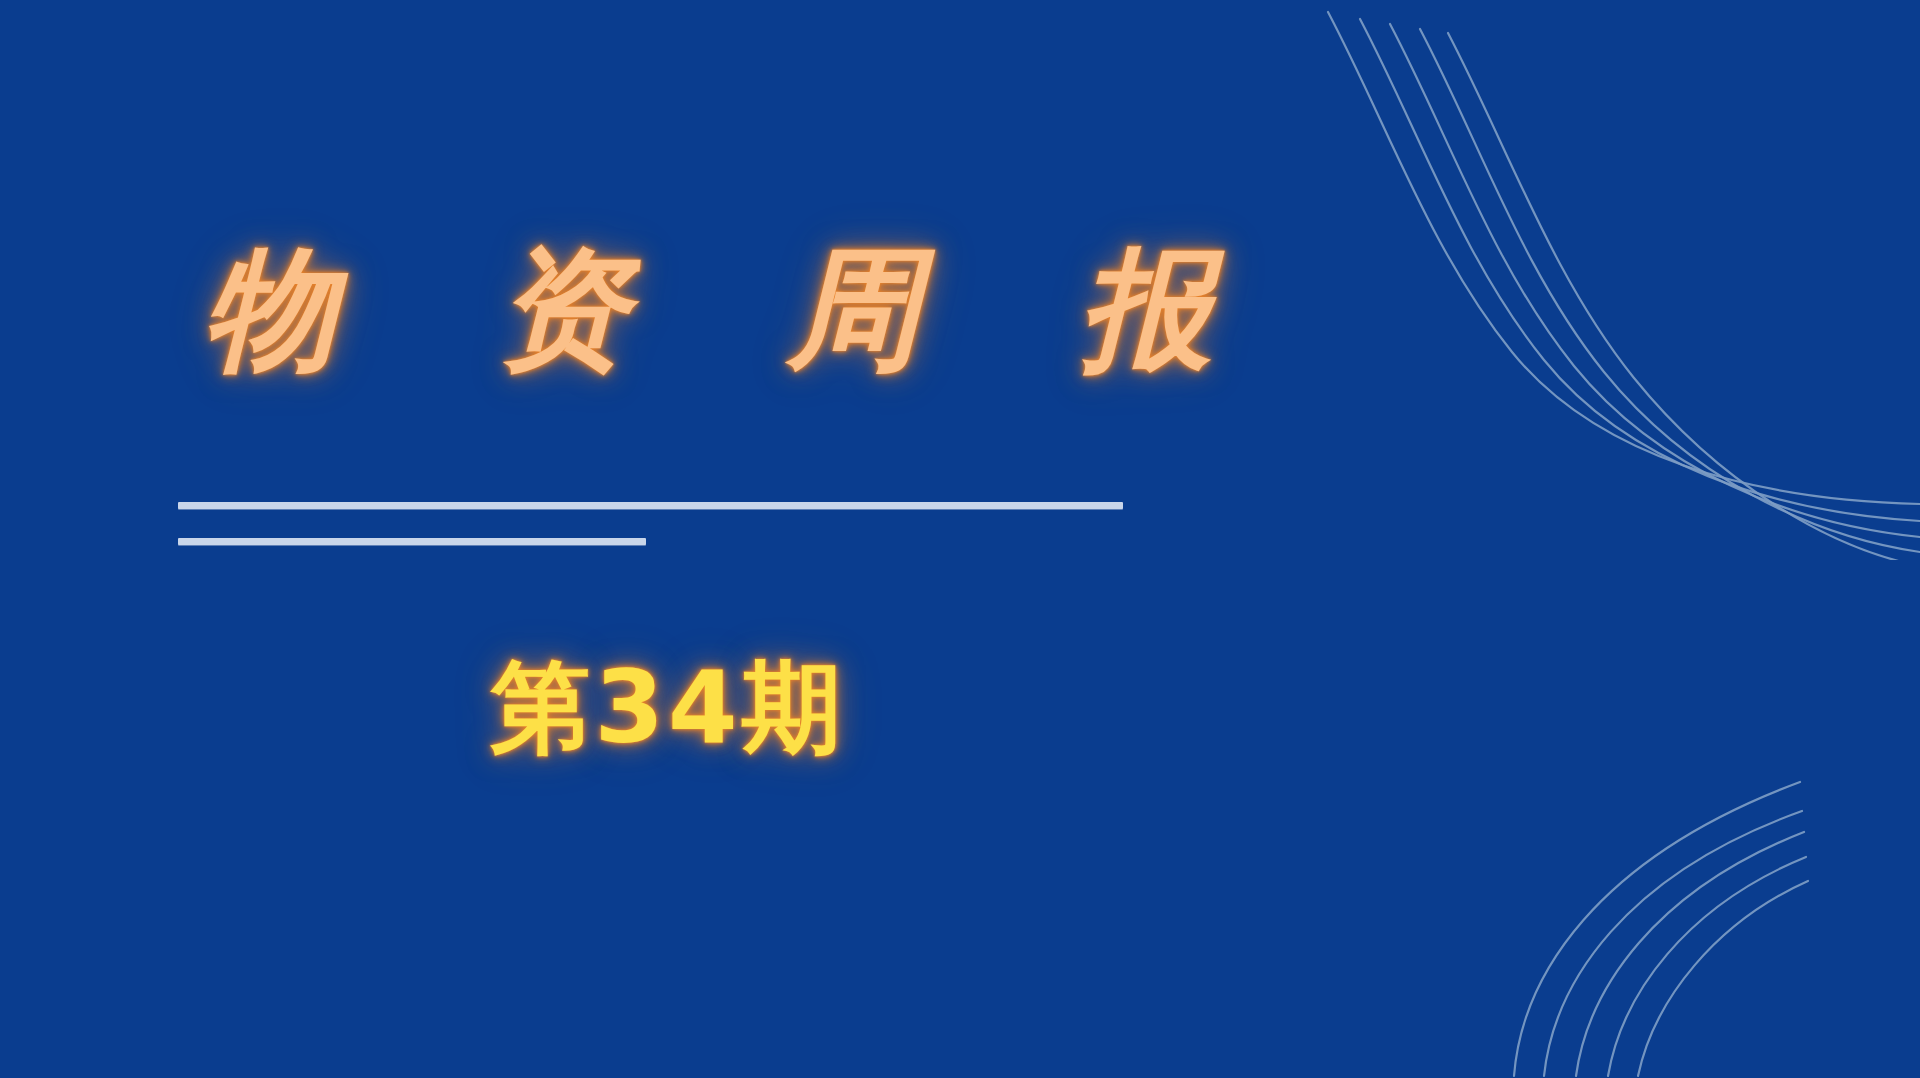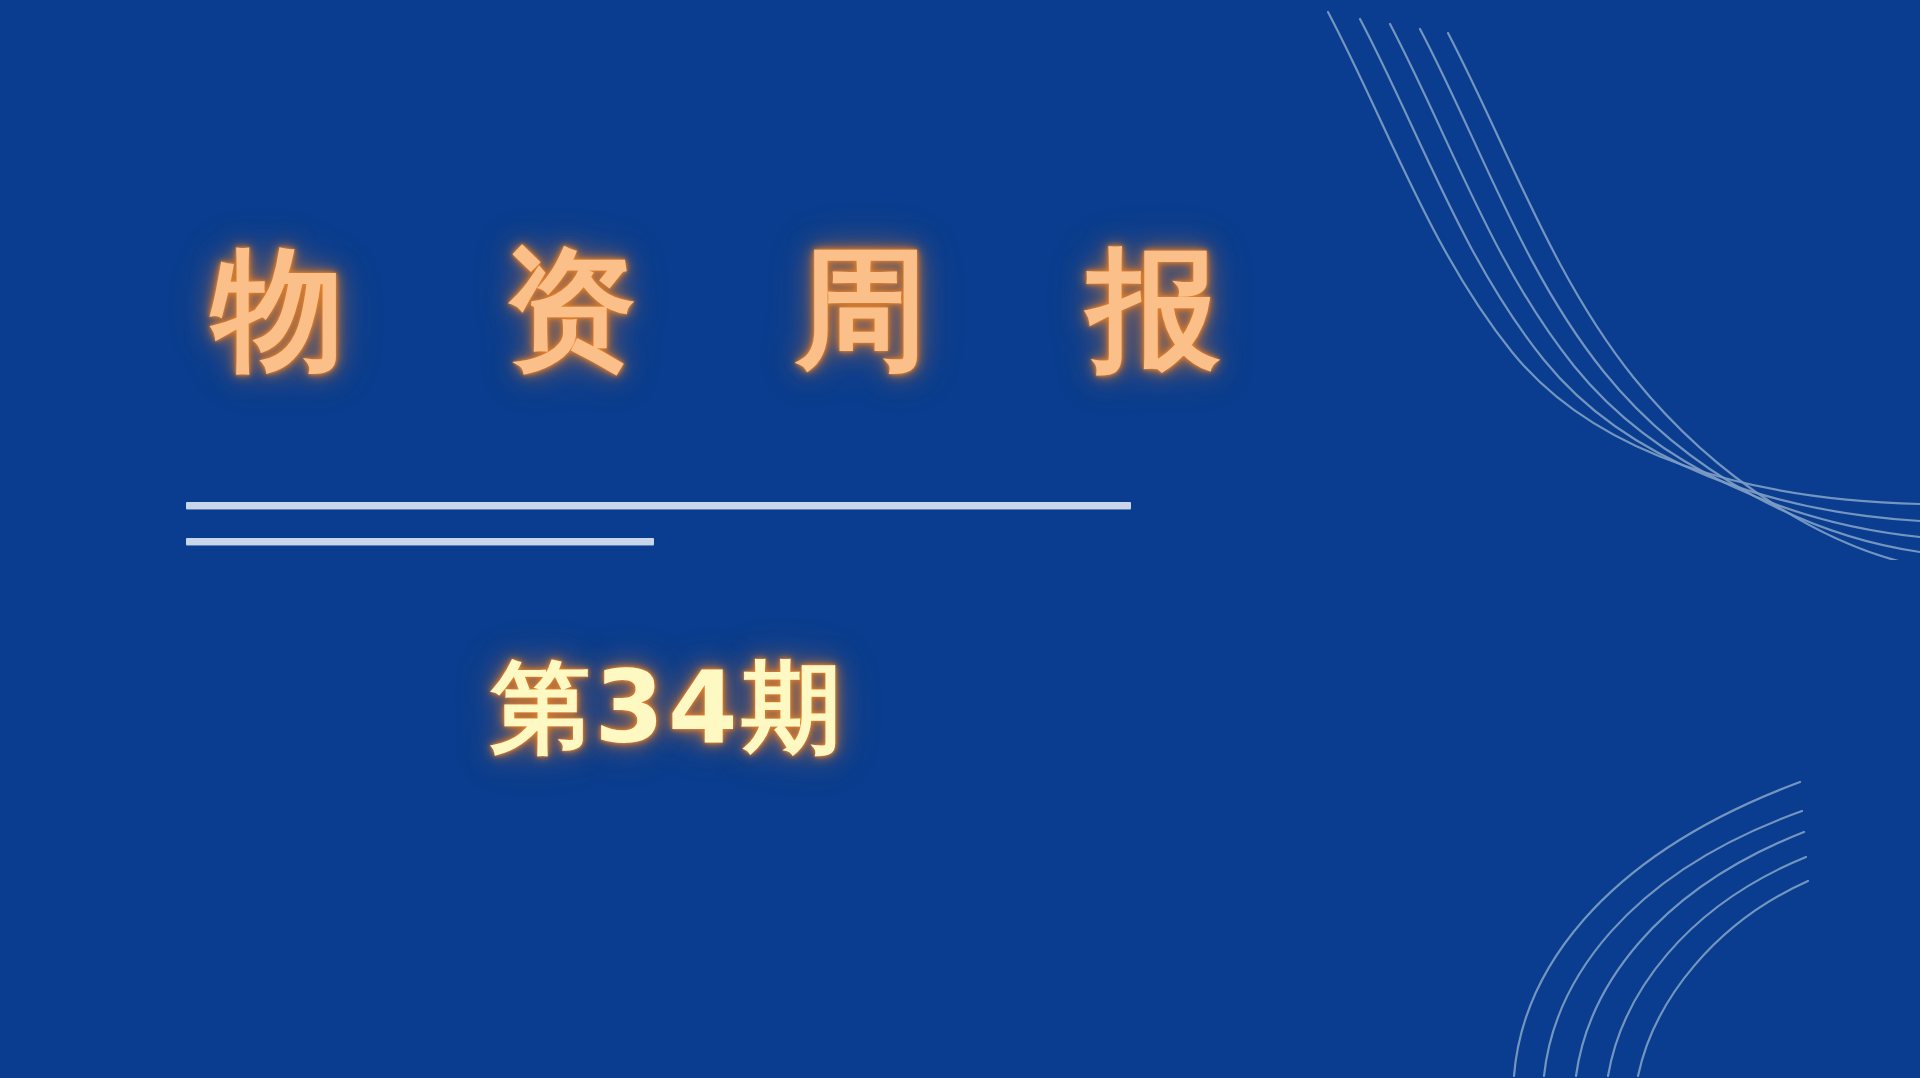--- a/index.html
+++ b/index.html
@@ -41,23 +41,24 @@
     fill: none;
     stroke: #7d9cc4;
     stroke-width: 2.2;
     stroke-linecap: round;
     opacity: 0.92;
   }
 
   
   #title-block {
     position: absolute;
-    left: 186px;
+    left: 178px;
     top: 236px;
     width: 1000px;
+    font-style: italic;
   }
 
   #page-title {
     font-family: "DejaVu Sans", "Liberation Sans", sans-serif;
     font-size: 132px;
     font-weight: 700;
     line-height: 1.12;
     letter-spacing: 57px;
     color: #fbc089;
     white-space: nowrap;
@@ -95,21 +96,21 @@
   #page-subtitle {
     position: absolute;
     left: 178px;
     top: 642px;
     width: 980px;
     text-align: center;
     font-family: "DejaVu Sans", "Liberation Sans", sans-serif;
     font-size: 100px;
     font-weight: 700;
     letter-spacing: 4px;
-    color: #fef9c3;
+    color: #fde047;
     margin: 0;
     white-space: nowrap;
     text-shadow:
        0 0 2px #e8822a,
        0 0 5px #e8822a,
        0 0 12px rgba(232,130,42,0.85),
        0 0 26px rgba(232,130,42,0.55),
        0 0 46px rgba(232,130,42,0.30);
   }
 </style>

